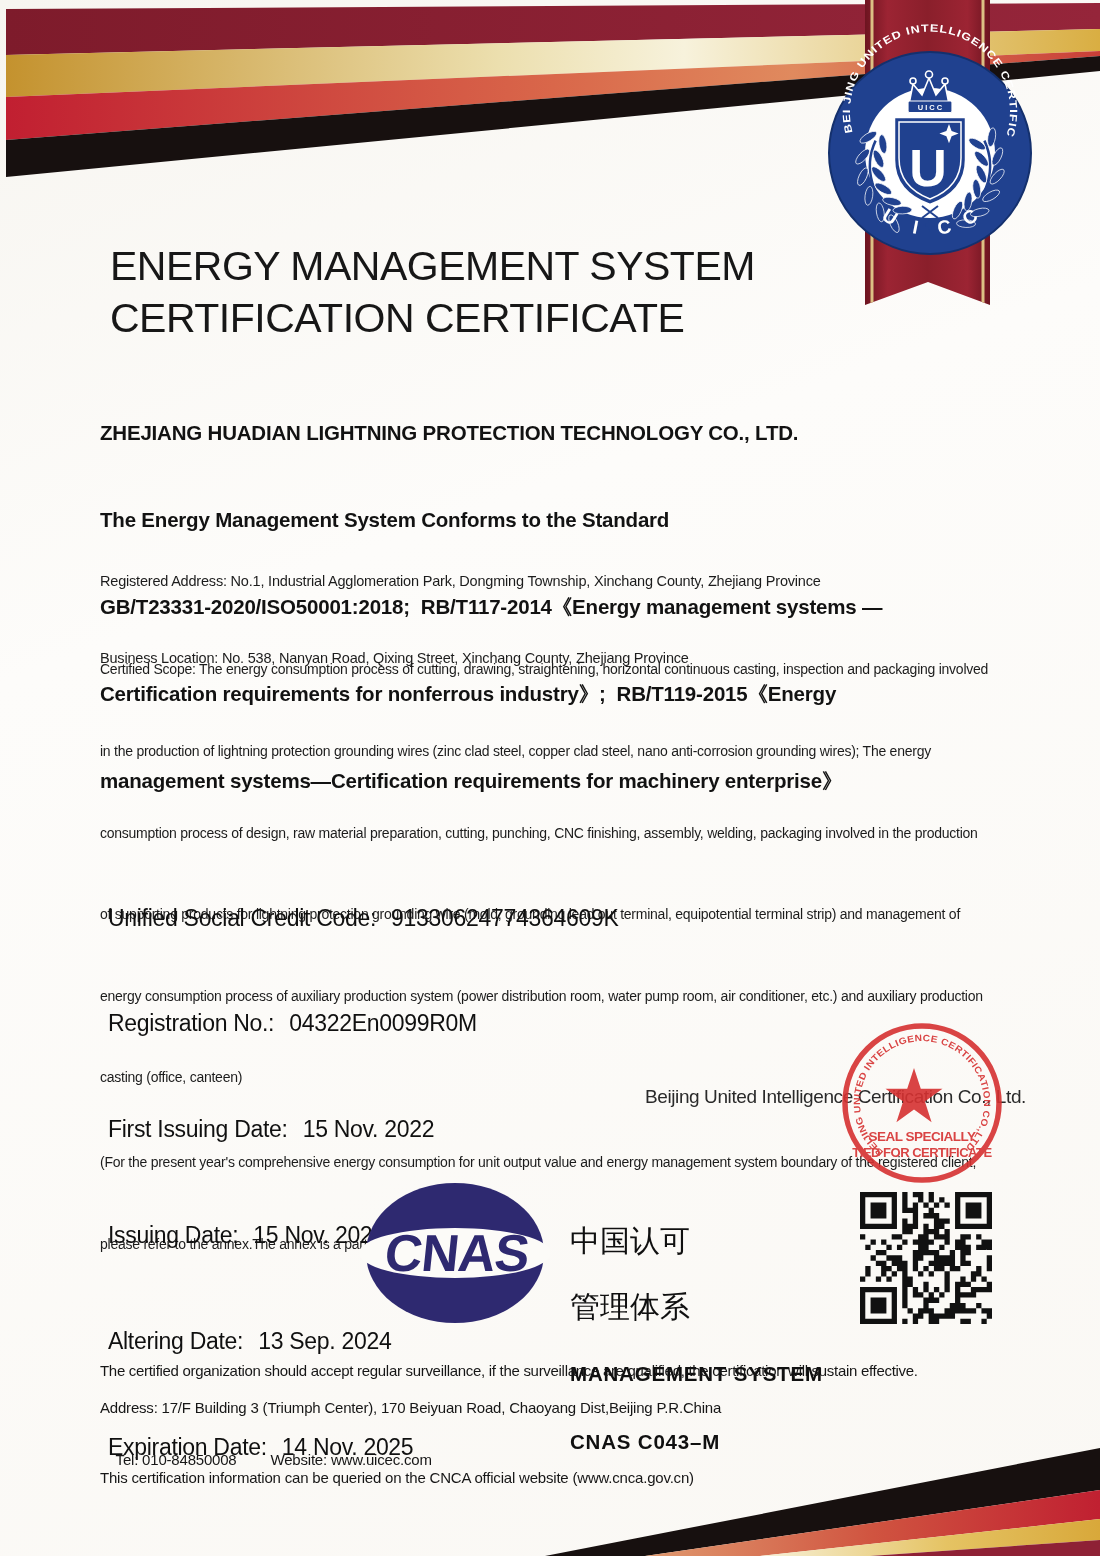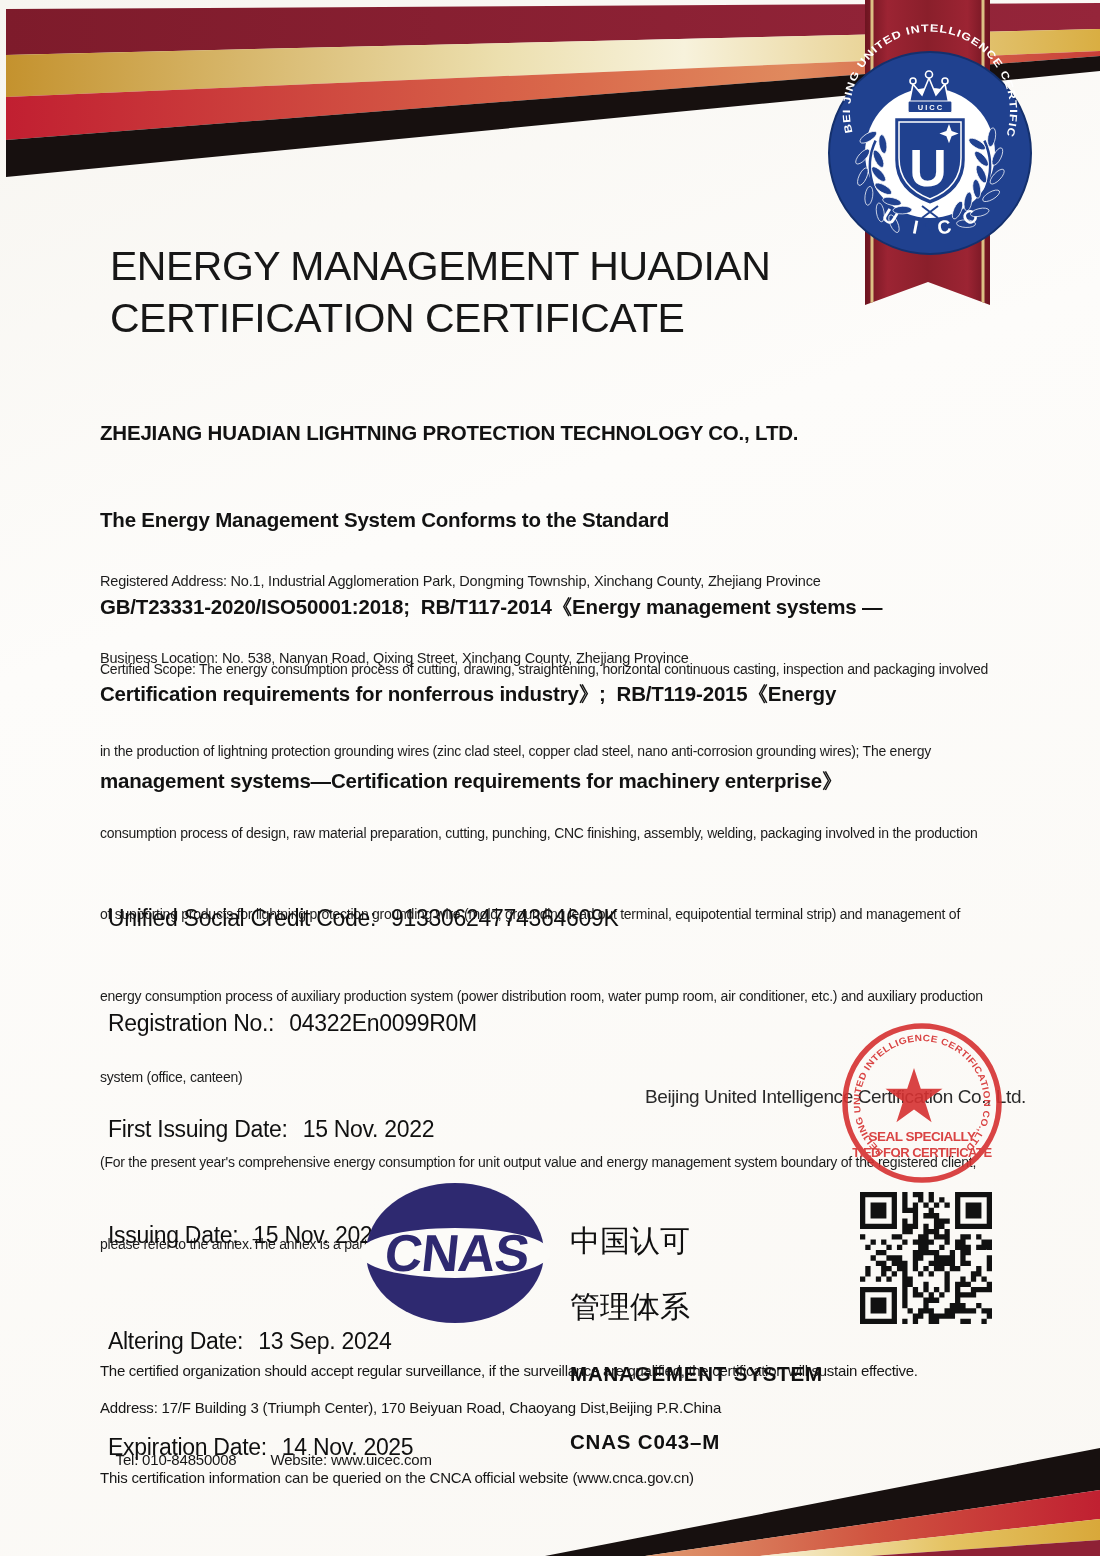--- a/index.html
+++ b/index.html
@@ -131,21 +131,21 @@
 
       <g font-size="19" font-weight="bold" fill="#ffffff" text-anchor="middle">
         <text x="886.6" y="222.5" transform="rotate(32 886.6 222.5)">U</text>
         <text x="914.4" y="233.5" transform="rotate(11 914.4 233.5)">I</text>
         <text x="945.6" y="233.5" transform="rotate(-11 945.6 233.5)">C</text>
         <text x="973.4" y="222.5" transform="rotate(-32 973.4 222.5)">C</text>
       </g>
     </g>
   </svg>
 
-  <div class="t title" style="left:110px;top:240px;">ENERGY MANAGEMENT HUADIAN</div>
+  <div class="t title" style="left:110px;top:240px;">ENERGY MANAGEMENT SYSTEM</div>
   <div class="t title" style="left:110px;top:292px;">CERTIFICATION CERTIFICATE</div>
 
   <div class="t boldblock" style="left:100px;top:360px;">
     <div>ZHEJIANG HUADIAN LIGHTNING PROTECTION TECHNOLOGY CO., LTD.</div>
     <div>The Energy Management System Conforms to the Standard</div>
     <div>GB/T23331-2020/ISO50001:2018;  RB/T117-2014《Energy management systems —</div>
     <div>Certification requirements for nonferrous industry》;  RB/T119-2015《Energy</div>
     <div>management systems—Certification requirements for machinery enterprise》</div>
   </div>
 
@@ -153,21 +153,21 @@
     <div>Registered Address: No.1, Industrial Agglomeration Park, Dongming Township, Xinchang County, Zhejiang Province</div>
     <div>Business Location: No. 538, Nanyan Road, Qixing Street, Xinchang County, Zhejiang Province</div>
   </div>
 
   <div class="t scope" style="left:100px;top:602px;">
     <div>Certified Scope: The energy consumption process of cutting, drawing, straightening, horizontal continuous casting, inspection and packaging involved</div>
     <div>in the production of lightning protection grounding wires (zinc clad steel, copper clad steel, nano anti-corrosion grounding wires); The energy</div>
     <div>consumption process of design, raw material preparation, cutting, punching, CNC finishing, assembly, welding, packaging involved in the production</div>
     <div>of supporting products for lightning protection grounding wire (mold, grounding lead out terminal, equipotential terminal strip) and management of</div>
     <div>energy consumption process of auxiliary production system (power distribution room, water pump room, air conditioner, etc.) and auxiliary production</div>
-    <div>system (office, canteen)</div>
+    <div>casting (office, canteen)</div>
     <div class="gap">(For the present year's comprehensive energy consumption for unit output value and energy management system boundary of the registered client,</div>
     <div>please refer to the annex.The annex is a part of this certification.)</div>
   </div>
 
   <div class="t details" style="left:108px;top:830px;">
     <div><span class="lab">Unified Social Credit Code:</span><span class="val">91330624774364609K</span></div>
     <div><span class="lab">Registration No.:</span><span class="val">04322En0099R0M</span></div>
     <div><span class="lab">First Issuing Date:</span><span class="val">15 Nov. 2022</span></div>
     <div><span class="lab">Issuing Date:</span><span class="val">15 Nov. 2022</span></div>
     <div><span class="lab">Altering Date:</span><span class="val">13 Sep. 2024</span></div>

